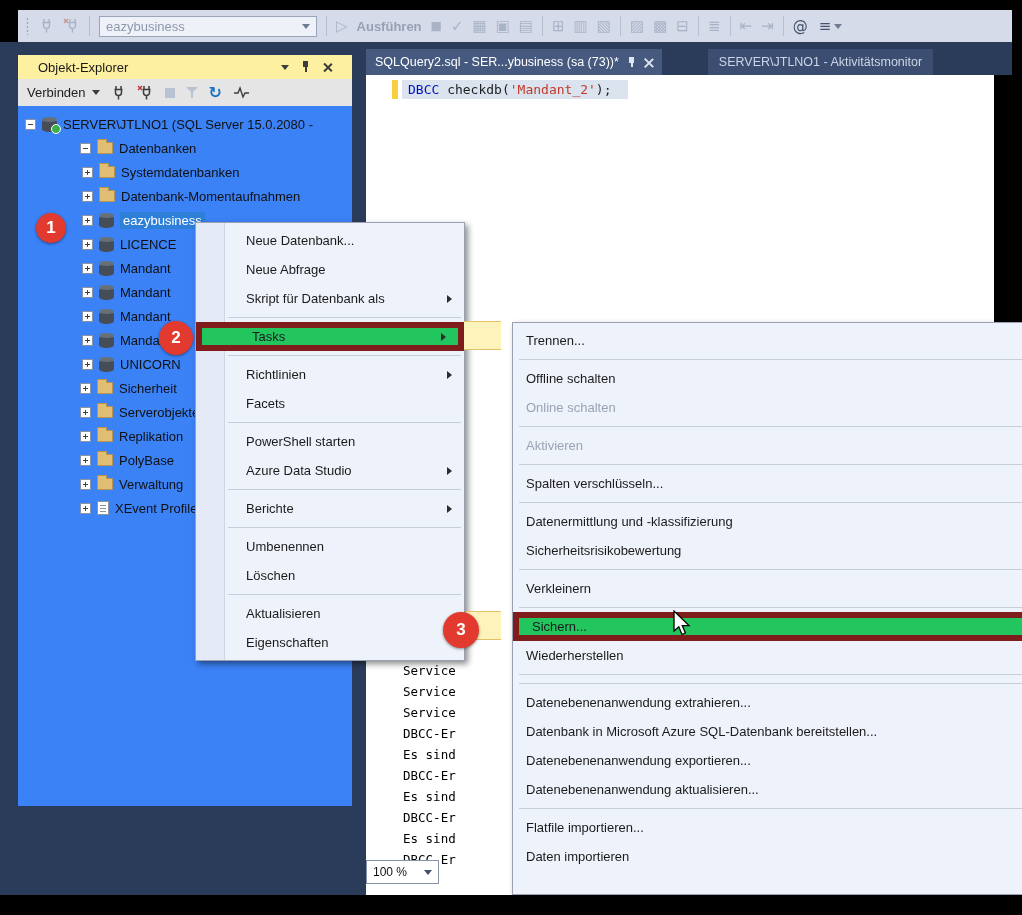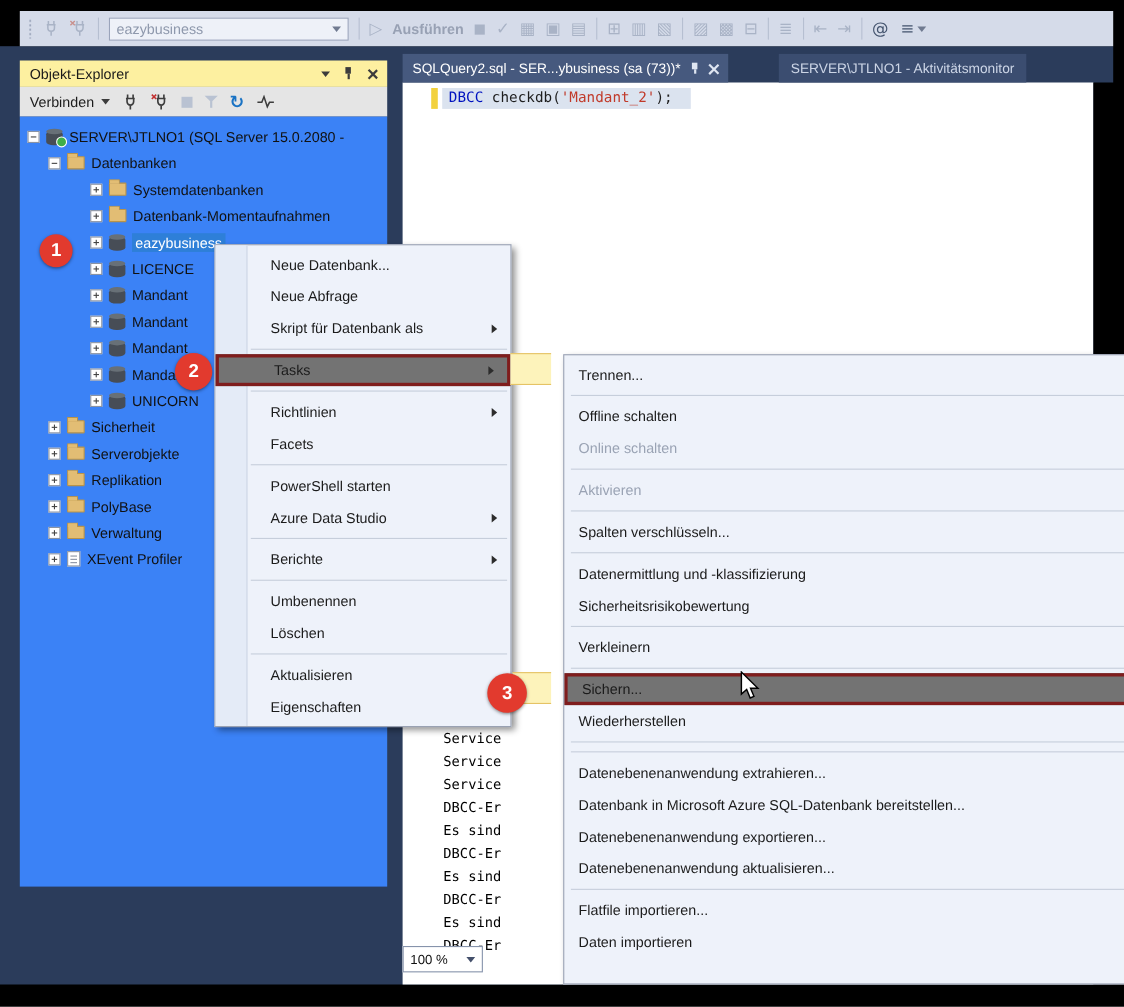--- a/index.html
+++ b/index.html
@@ -35,21 +35,21 @@
   .pin { position:relative; width:9px; height:12px; }
   .pin::before { content:''; position:absolute; left:2px; top:1px; width:5px; height:6px; background:#dfe6f2; }
   .pin::after { content:''; position:absolute; left:4px; top:7px; width:2px; height:4px; background:#dfe6f2; }
   .xico { position:relative; width:9px; height:9px; }
   .xico::before, .xico::after { content:''; position:absolute; left:4px; top:-1px; width:1.6px; height:12px; background:#dfe6f2; }
   .xico::before { transform:rotate(45deg); }
   .xico::after { transform:rotate(-45deg); }
 
   
   .oetitle { position:absolute; left:18px; top:55px; width:334px; height:24px; background:#fdf0a0;
-             display:flex; align-items:center; padding:0 9px; font-size:13px; color:#1a1a1a; z-index:2; }
+             display:flex; align-items:center; padding:0 20px; font-size:13px; color:#1a1a1a; z-index:2; }
   .oetitle .btns { margin-left:auto; display:flex; align-items:center; gap:13px; }
   .dcaret { width:0; height:0; border-left:4px solid transparent; border-right:4px solid transparent;
             border-top:5px solid #3c3c3c; }
   .dpin { position:relative; width:8px; height:12px; }
   .dpin::before { content:''; position:absolute; left:1px; top:0; width:5px; height:6px; background:#3c3c3c; }
   .dpin::after { content:''; position:absolute; left:3px; top:6px; width:1.6px; height:5px; background:#3c3c3c; }
   .dx { position:relative; width:9px; height:9px; }
   .dx::before,.dx::after { content:''; position:absolute; left:4px; top:-1px; width:1.6px; height:11px; background:#3c3c3c; }
   .dx::before { transform:rotate(45deg); } .dx::after { transform:rotate(-45deg); }
 
@@ -58,21 +58,21 @@
   .funnel { position:relative; width:12px; height:11px; }
   .funnel::before { content:''; position:absolute; left:0; top:0; width:0; height:0;
                     border-left:6px solid transparent; border-right:6px solid transparent; border-top:6px solid #b9c2d2; }
   .funnel::after { content:''; position:absolute; left:5px; top:5px; width:2px; height:6px; background:#b9c2d2; }
   .sq { width:10px; height:10px; background:#b9c2d2; }
   .refresh { color:#1a73c4; font-weight:bold; font-size:16px; line-height:1; font-family:"DejaVu Sans", sans-serif; }
 
   .tree { position:absolute; left:18px; top:106px; width:334px; height:700px; background:#3b82f6;
           overflow:hidden; padding-top:6px; z-index:2; }
   .trow { height:24px; display:flex; align-items:center; font-size:13px; color:#111; white-space:nowrap; }
-  .d0 { padding-left:7px; } .d1 { padding-left:26px; } .d2 { padding-left:64px; }
+  .d0 { padding-left:7px; } .d1 { padding-left:38px;margin-left:24px; } .d2 { padding-left:64px; }
   .exp { position:relative; width:11px; height:11px; border:1px solid #8a93a3; background:#fff; flex:none; }
   .exp i { position:absolute; background:#444; }
   .exp .h { left:2px; right:2px; top:4px; height:1px; }
   .exp .v { top:2px; bottom:2px; left:4px; width:1px; }
   .ic { position:relative; flex:none; margin:0 6px 0 6px; }
   .folder { width:16px; height:12px; background:#e2bd74; border:1px solid #b8934a; border-radius:1px; }
   .folder::before { content:''; position:absolute; left:-1px; top:-4px; width:8px; height:3px;
                     background:#e2bd74; border:1px solid #b8934a; border-bottom:none; border-radius:1px 1px 0 0; }
   .db { width:15px; height:13px; background:#474d56; border-radius:7px/3px; margin-top:2px; }
   .db::before { content:''; position:absolute; left:0; top:-2px; width:15px; height:5px; background:#687077; border-radius:50%; }
@@ -101,21 +101,21 @@
   .menu1 { left:195px; top:222px; width:270px; z-index:10; }
   .menu1::before { content:''; position:absolute; left:0; top:0; bottom:0; width:28px;
                    background:#e4ebf7; border-right:1px solid #cdd6e5; }
   .menu2 { left:512px; top:322px; width:593px; height:573px; overflow:hidden; z-index:11; }
   .mi { position:relative; height:29px; display:flex; align-items:center;
         padding:0 12px 0 50px; font-size:13px; color:#1b1b1b; white-space:nowrap; }
   .menu2 .mi { padding-left:13px; padding-right:16px; }
   .mi .arr { margin-left:auto; width:0; height:0; border-left:5px solid #2c2c2c;
              border-top:4px solid transparent; border-bottom:4px solid transparent; }
   .mi.dis { color:#9aa3b4; }
-  .mi.hl { background:#737373; border:3px solid #7f1d1d;text-align:center; }
+  .mi.hl { background:#22c55e; border:6px solid #7f1d1d;text-align:center; }
   .msep { height:9px; position:relative; }
   .msep i { position:absolute; left:32px; right:3px; top:4px; height:1px; background:#c6cedb; }
   .menu2 .msep i { left:6px; }
 
   .bridge { position:absolute; background:#fdf3bb; border-top:1px solid #e5c365;
             border-bottom:1px solid #e5c365; z-index:12; }
   .bridge.tasks { left:464px; top:321px; width:37px; height:29px; }
   .bridge.sichern { left:466px; top:611px; width:35px; height:29px; }
 
   

